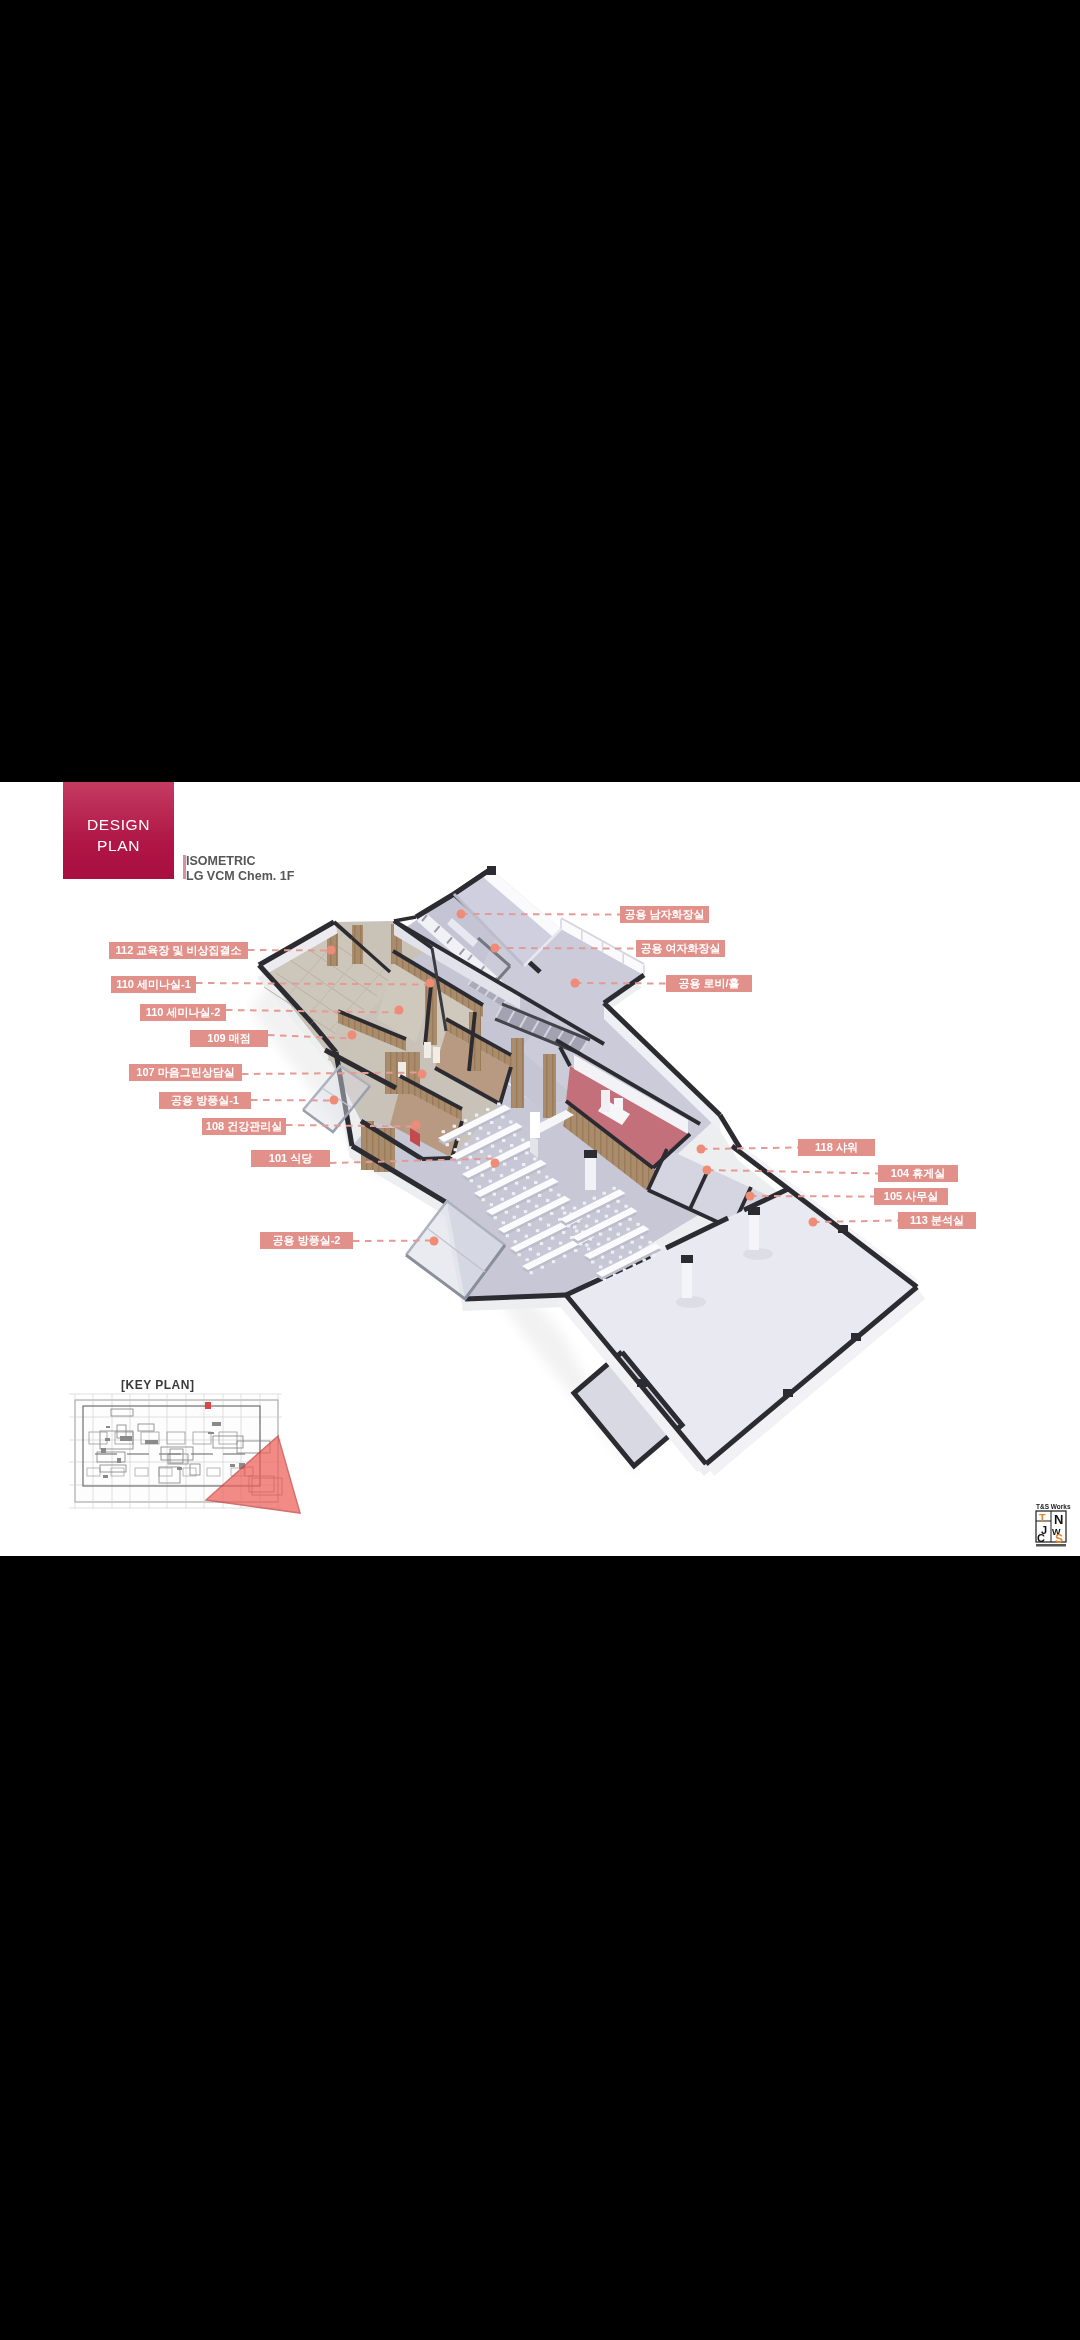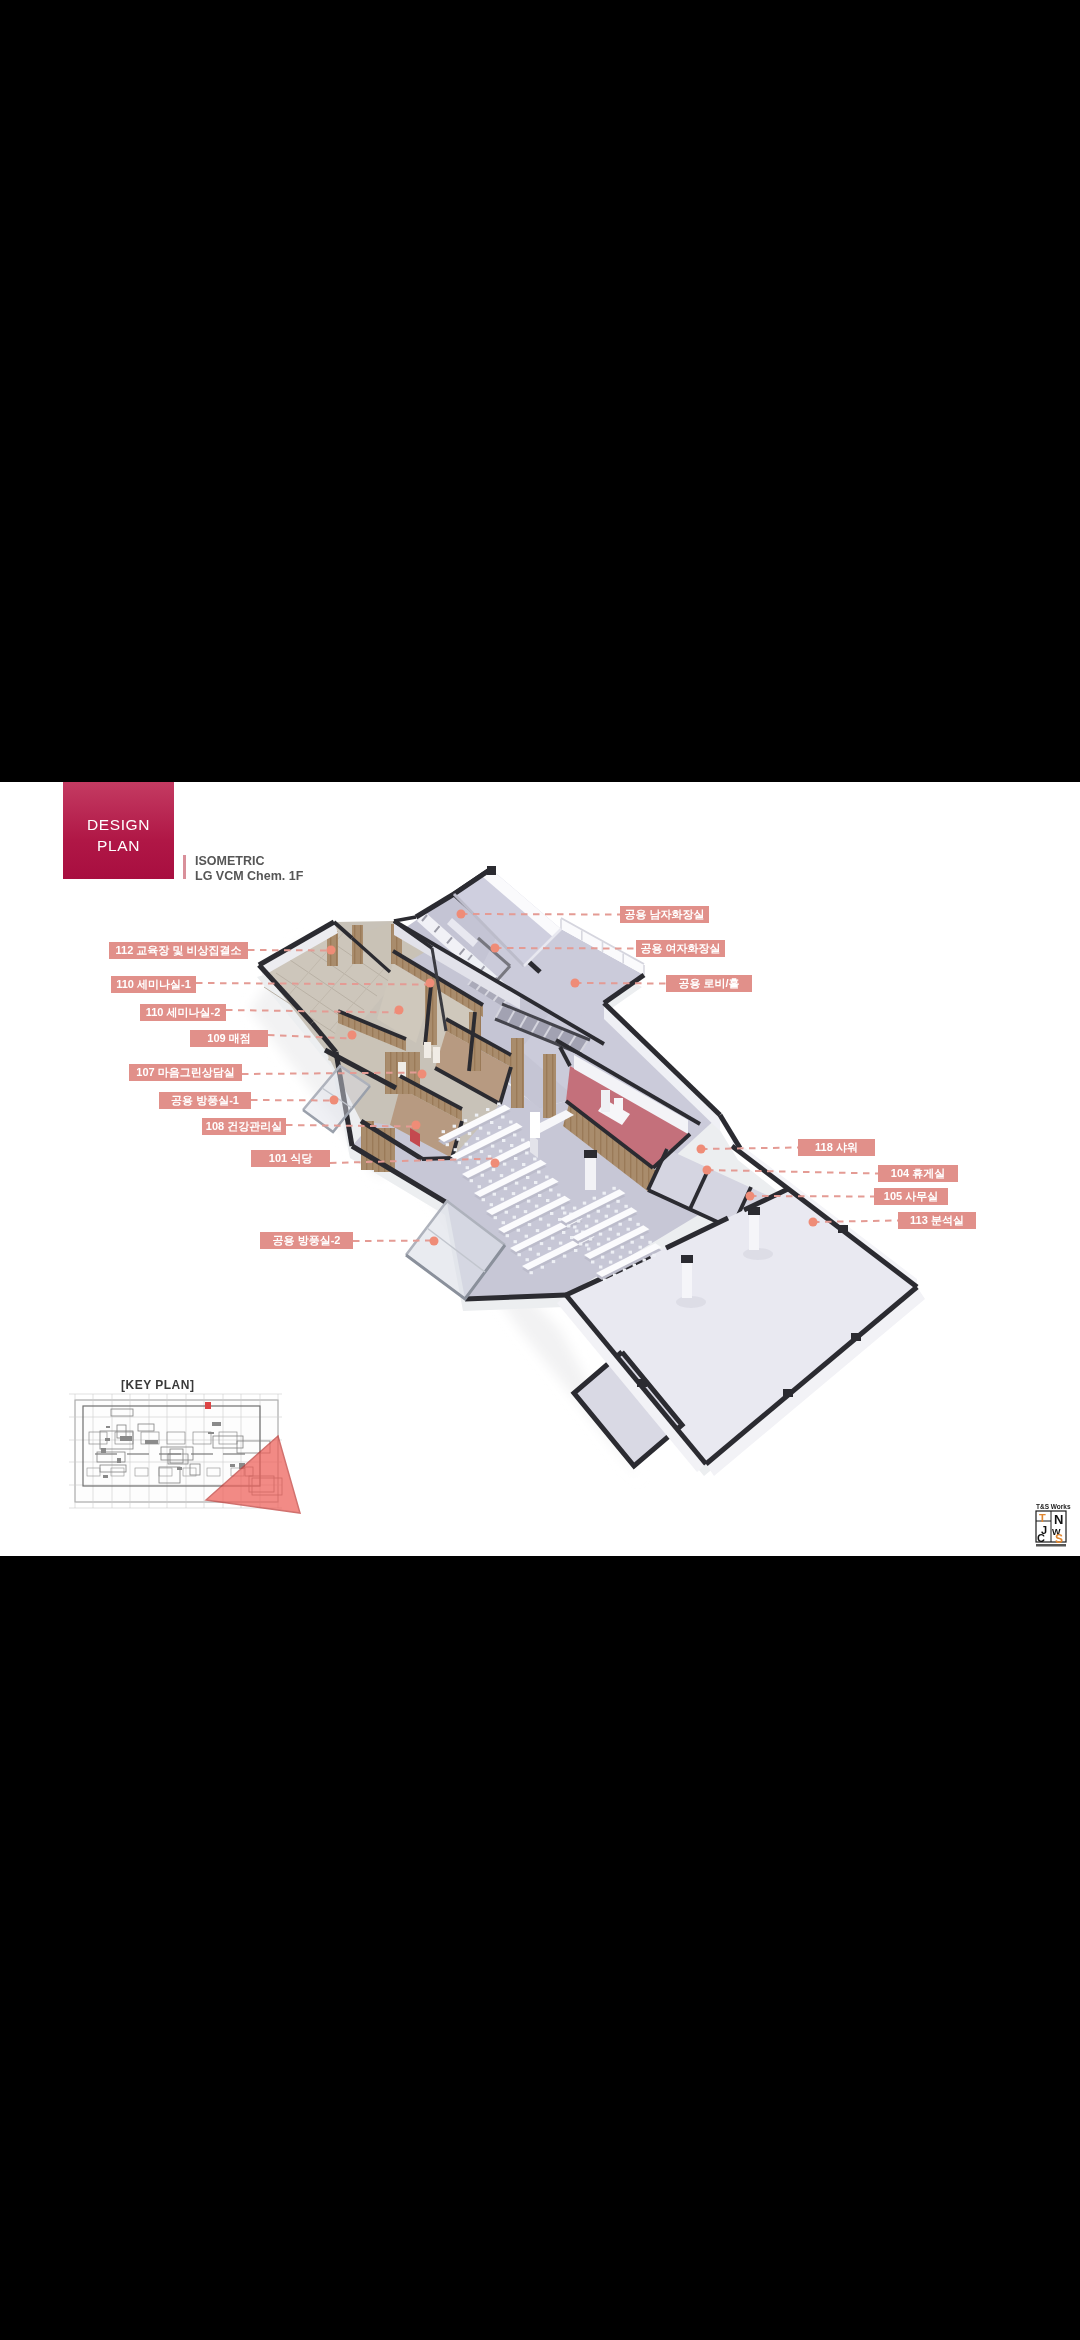--- a/index.html
+++ b/index.html
@@ -5,21 +5,21 @@
   html,body { margin:0; padding:0; background:#000; width:1080px; height:2340px;
                font-family:"Liberation Sans", sans-serif; }
   #slide { position:absolute; left:0; top:782px; width:1080px; height:774px;
             background:#ffffff; overflow:hidden; }
   #badge { position:absolute; left:63px; top:0; width:111px; height:97px;
             background:linear-gradient(180deg,#c43b62 0%,#b01746 60%,#a80e40 100%);
             color:#fff; display:flex; flex-direction:column; justify-content:center;
             align-items:center; font-size:15.5px; line-height:21px; letter-spacing:0.6px;
             padding-top:9px; box-sizing:border-box;text-align:center; }
   #stitle { position:absolute; left:183px; top:72px; font-size:12.5px; font-weight:bold;
-             color:#565656; line-height:15px; padding-left:12px; }
+             color:#565656; line-height:15px; padding-left:3px; }
   #stitle::before { content:""; position:absolute; left:0; top:1px; width:3px; height:24px;
              background:#d9909a; }
   #keylbl { position:absolute; left:73px; top:596px; font-size:12px; font-weight:bold;
              color:#3a3a3a; letter-spacing:0.5px;margin-left:48px; }
 </style>
 </head>
 <body>
 
 <div style="position:absolute;left:0;top:0;width:1080px;height:782px;background:#000;"></div>
 

